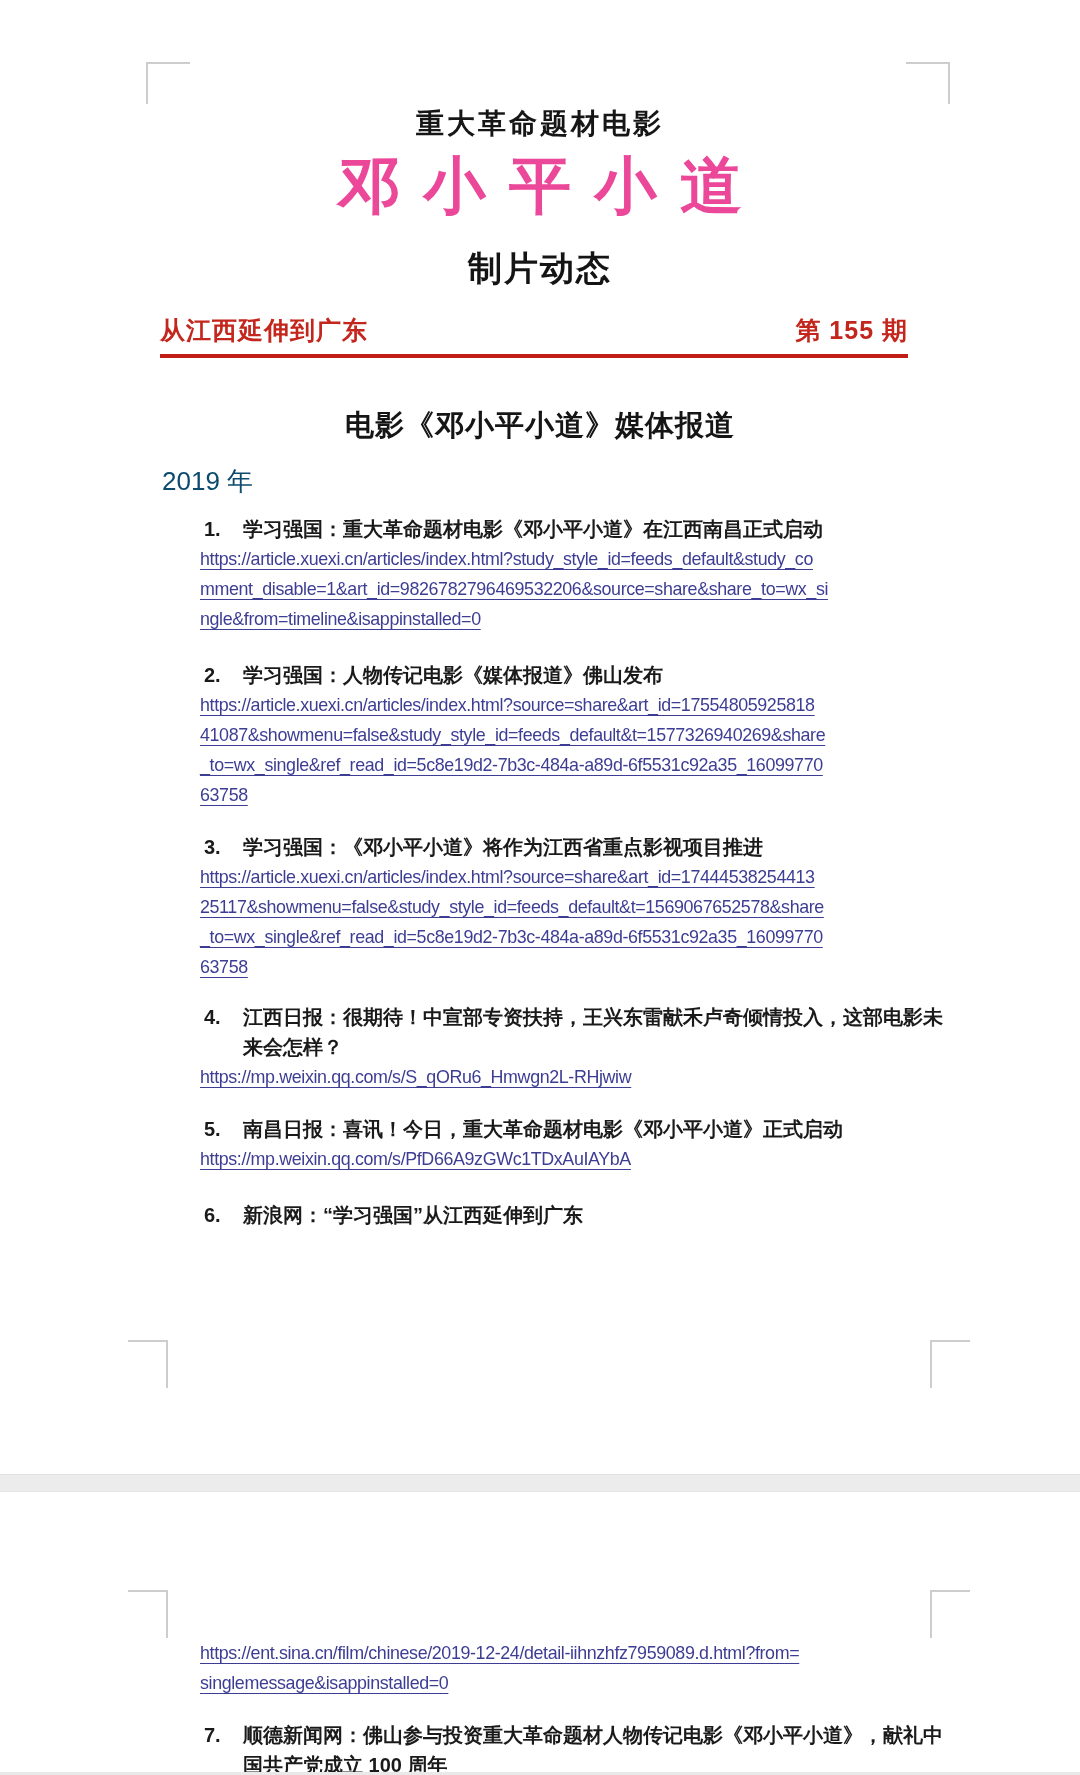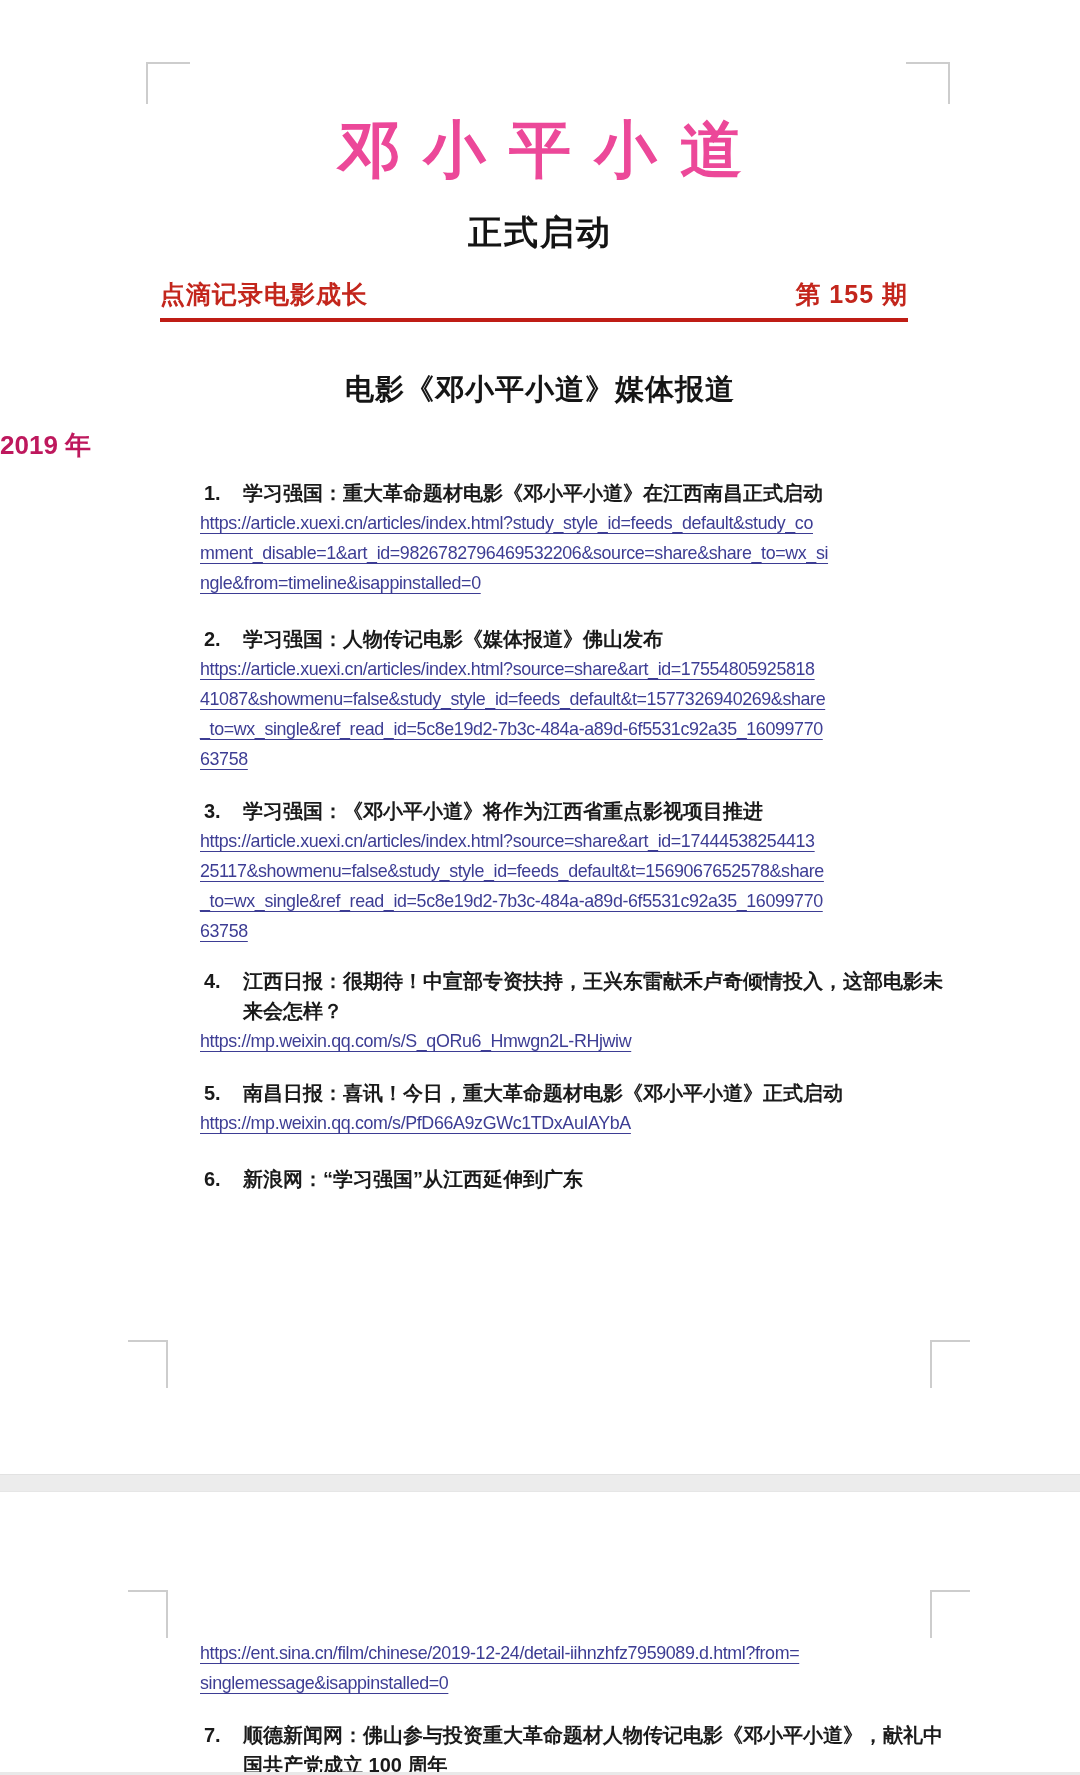--- a/index.html
+++ b/index.html
@@ -37,21 +37,21 @@
     letter-spacing:0.38em;text-indent:0.38em;
   }
   .subtitle{margin-top:24px;text-align:center;font-size:34px;line-height:44px;font-weight:700;color:#141414;letter-spacing:2px;}
 
   .banner{
     margin:24px 172px 0 160px;display:flex;justify-content:space-between;align-items:flex-end;
     font-size:25px;line-height:32px;font-weight:700;color:#c3261c;
     padding-bottom:8px;border-bottom:4px solid #bf1d15;letter-spacing:1px;
   }
   .section-title{margin-top:48px;text-align:center;font-size:29px;line-height:38px;font-weight:700;color:#151515;letter-spacing:1px;}
-  .year{margin-top:20px;font-size:26px;line-height:34px;font-weight:700;color:#be185d;}
+  .year{margin-top:20px;margin-left:162px;font-size:26px;line-height:34px;font-weight:400;color:#0c4a6e;}
 
   .item{position:relative;margin-left:204px;padding-left:39px;width:700px;font-size:20px;line-height:30px;font-weight:700;color:#1a1a1a;}
   .item .num{position:absolute;left:0;top:0;font-weight:700;}
   .gap16{margin-top:16px;} .gap20{margin-top:20px;} .gap22{margin-top:22px;} .gap26{margin-top:26px;}
 
   .url-block{margin-left:200px;width:730px;}
   .url-block.padded{}
   .url-line{
     font-size:19px;line-height:30px;letter-spacing:-0.4px;color:#3d3d94;
     text-decoration:underline;text-underline-offset:4px;white-space:nowrap;
@@ -63,25 +63,26 @@
 
 <div class="canvas">
   <div class="red-corner"></div>
 
   <div class="page1">
     <div class="mark tl"></div>
     <div class="mark tr"></div>
     <div class="mark bl"></div>
     <div class="mark br"></div>
 
+    <div class="kicker">重大革命题材电影</div>
     <div class="calligraphy">邓小平小道</div>
-    <div class="subtitle">正式启动</div>
+    <div class="subtitle">制片动态</div>
 
     <div class="banner">
-      <span>点滴记录电影成长</span>
+      <span>从江西延伸到广东</span>
       <span>第 155 期</span>
     </div>
 
     <div class="section-title">电影《邓小平小道》媒体报道</div>
     <div class="year">2019 年</div>
 
     <div id="items-container">
   <div class="item gap16">
     <span class="num">1.</span>
     <span class="title">学习强国：重大革命题材电影《邓小平小道》在江西南昌正式启动</span>

